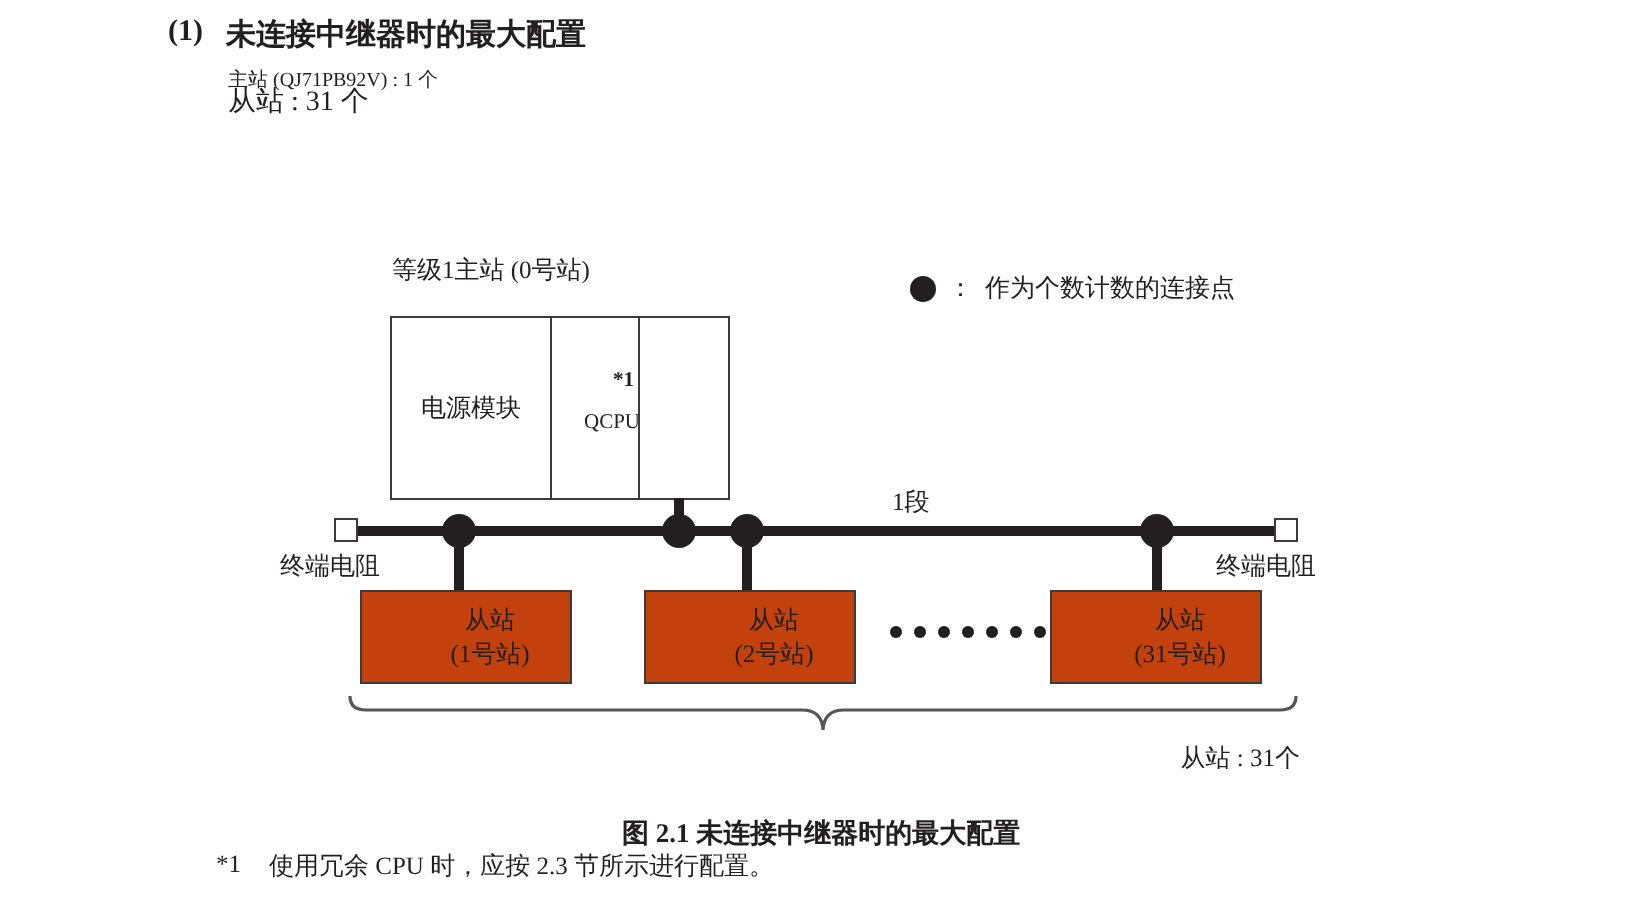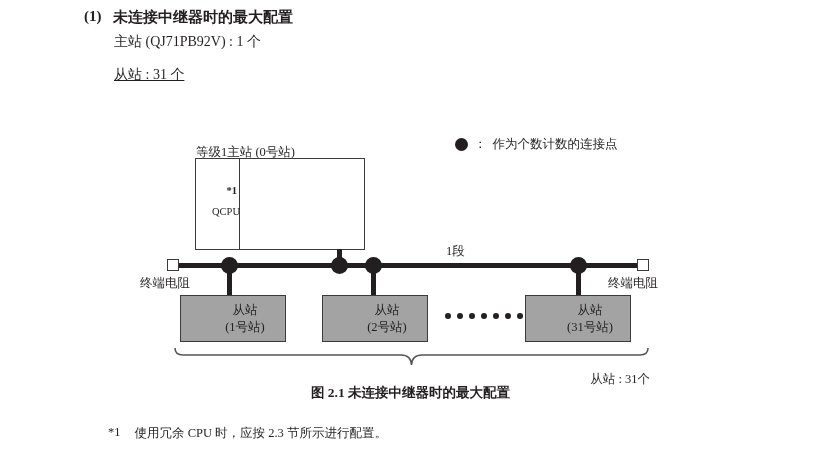--- a/index.html
+++ b/index.html
@@ -16,41 +16,41 @@
   
   #heading-num{
     left:84px;top:8px;
     font-size:15px;font-weight:bold;letter-spacing:0px;
   }
   #heading-title{
     left:113px;top:8px;
     font-size:15px;font-weight:bold;
   }
   #spec-master{
-    left:114px;top:33px;font-size:14px;
+    left:114px;top:33px;font-size:10px;
   }
   #spec-slave{
-    left:114px;top:66px;font-size:14px;text-decoration:underline;
+    left:114px;top:42px;font-size:14px;
   }
 
   
   #legend{
     left:455px;top:136px;
     display:flex;align-items:center;gap:6px;
     font-size:12.5px;
   }
   #legend .dot{
     width:13px;height:13px;border-radius:50%;
     background:#231f20;display:inline-block;
   }
   #legend .colon{font-size:12.5px;}
 
   
   #master-label{
-    left:196px;top:144px;font-size:12.5px;
+    left:196px;top:127px;font-size:12.5px;
   }
 
   
   #master-box{
     left:195px;top:158px;width:170px;height:92px;
     border:1.4px solid #3b3b3b;
     box-sizing:border-box;
     display:flex;
     background:#fff;
   }
@@ -101,21 +101,21 @@
 
   #dot-s1{left:221px;top:257px;}
   #dot-master{left:331px;top:257px;}
   #dot-s2{left:365px;top:257px;}
   #dot-s31{left:570px;top:257px;}
 
   #segment-label{left:446px;top:243px;font-size:12.5px;}
 
   
   .slave-box{
-    border:1.4px solid #3b3b3b;background:#a3a3a3;box-sizing:border-box;
+    border:1.4px solid #3b3b3b;background:#c2410c;box-sizing:border-box;
     display:flex;flex-direction:column;align-items:center;justify-content:center;
     font-size:12.5px;line-height:17px;text-align:center;padding-left:24px;
   }
   #slave-1{left:180px;top:295px;width:106px;height:47px;}
   #slave-2{left:322px;top:295px;width:106px;height:47px;}
   #slave-31{left:525px;top:295px;width:106px;height:47px;}
 
   #ellipsis-dots{
     left:445px;top:313px;
     display:flex;gap:6px;align-items:center;
@@ -123,21 +123,21 @@
   #ellipsis-dots span{
     width:6px;height:6px;border-radius:50%;background:#231f20;display:block;
   }
 
   
   #brace{left:173px;top:346px;}
   #brace-label-wrap{left:173px;top:371px;width:477px;text-align:right;font-size:12.5px;}
 
   
   #figure-caption{
-    left:0;top:384px;width:821px;text-align:center;
+    left:0;top:408px;width:821px;text-align:center;
     font-size:13.5px;font-weight:bold;
   }
   #footnote{
     left:108px;top:425px;font-size:12.5px;
     display:flex;gap:14px;
   }
   #footnote-mark{font-size:12.5px;}
 </style>
 </head>
 <body>
@@ -149,20 +149,23 @@
 
 <div class="abs" id="legend">
   <span class="dot"></span>
   <span class="colon">：</span>
   <span>作为个数计数的连接点</span>
 </div>
 
 <div class="abs" id="master-label">等级1主站 (0号站)</div>
 
 <div class="abs" id="master-box">
+  <div class="cell" id="cell-power">
+    <span>电源模块</span>
+  </div>
   <div class="cell" id="cell-qcpu">
     <span id="qcpu-text">QCPU</span>
     <span id="qcpu-note">*1</span>
   </div>
 </div>
 
 <div class="abs drop" id="drop-master"></div>
 <div class="abs" id="bus-line"></div>
 
 <div class="abs term-box" id="term-left"></div>

